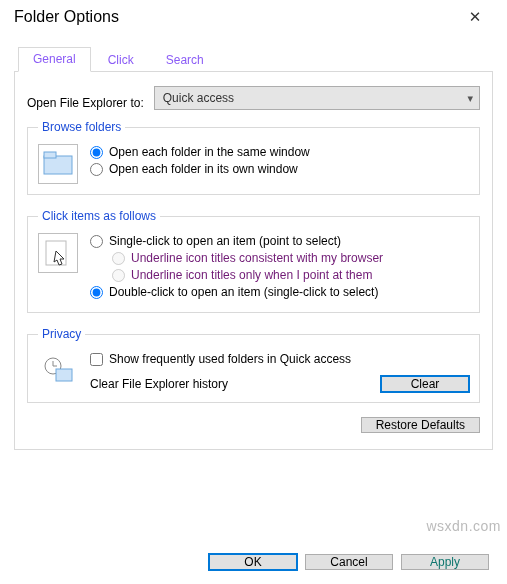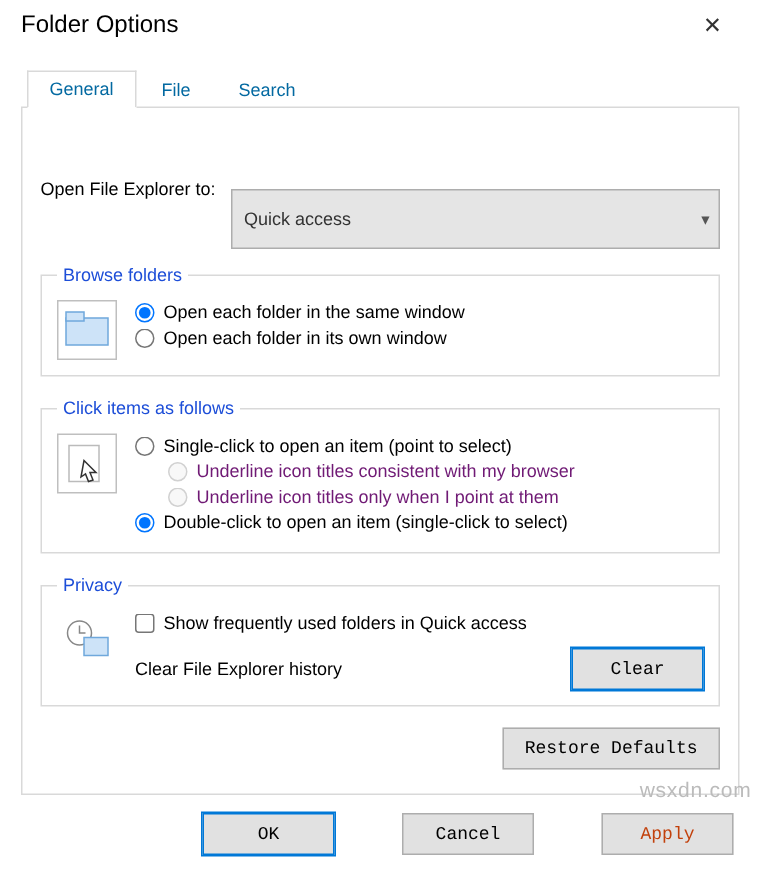--- a/index.html
+++ b/index.html
@@ -34,50 +34,49 @@
       align-items: flex-end;
       padding: 14px 0 0 18px;
       border-bottom: none;
       position: relative;
     }
     .tab {
       padding: 4px 14px 5px 14px;
       border: 1px solid transparent;
       border-bottom: none;
       margin-right: 2px;
-      color: #0369a1;
+      color: #8b5cf6;
       position: relative;
       top: 1px;
     }
     .tab.active {
       border: 1px solid #d9d9d9;
       border-bottom: 1px solid #fff;
       background: #fff;
       z-index: 2;
     }
     .tab-panel {
       border: 1px solid #d9d9d9;
       margin: 0 14px 0 14px;
       padding: 14px 12px 16px 12px;
       position: relative;
       top: 0;
     }
-    .row { display: flex; align-items: center; margin-bottom: 10px; }
+    .row { display: flex; align-items: flex-end; margin-bottom: 10px; }
     .row label.lead { margin-right: 10px; }
     .combo {
       flex: 1;
-      height: 40px;
+      height: 24px;
       border: 1px solid #adadad;
       background: #e5e5e5;
       display: flex;
       align-items: center;
       justify-content: space-between;
       padding: 0 6px 0 8px;
       color: #333;
-      margin-top: 40px;
     }
     .combo .chev { font-size: 11px; color: #555; }
     fieldset {
       border: 1px solid #d9d9d9;
       margin: 0 0 14px 0;
       padding: 8px 10px 10px 10px;
     }
     fieldset legend {
       padding: 0 4px;
       color: #1d4ed8;
@@ -110,30 +109,29 @@
     .clear-row {
       display: flex;
       align-items: center;
       justify-content: space-between;
       margin-top: 10px;
       padding-left: 52px;
       gap: 47px;
     }
     .btn {
       min-width: 88px;
-      height: 28px;
+      height: 16px;
       border: 1px solid #adadad;
       background: #e1e1e1;
       padding: 0 14px;
-      font-family: Liberation Mono, monospace;
+      font-family: Liberation Sans, sans-serif;
       font-size: 12px;
-      margin-left: 37px;
     }
     .btn.focus { border: 1px solid #0078d7; outline: 1px solid #0078d7; }
-    .btn.disabled { color: #c2410c; }
+    .btn.disabled { color: #0f766e; }
     .restore-row {
       display: flex;
       justify-content: flex-end;
       margin-top: 4px;
     }
     .footer {
       position: absolute;
       bottom: 14px;
       right: 18px;
       display: flex;
@@ -155,21 +153,21 @@
 
 <div class="titlebar">
   <span class="title">Folder Options</span>
   <div class="close-btn">
     <span>✕</span>
   </div>
 </div>
 
 <div class="tab-row">
   <div class="tab active">General</div>
-  <div class="tab">File</div>
+  <div class="tab">Click</div>
   <div class="tab">Search</div>
 </div>
 
 <div class="tab-panel">
 
   <div class="row">
     <label class="lead">Open File Explorer to:</label>
     <div class="combo">
       <span>Quick access</span>
       <span class="chev">▾</span>

